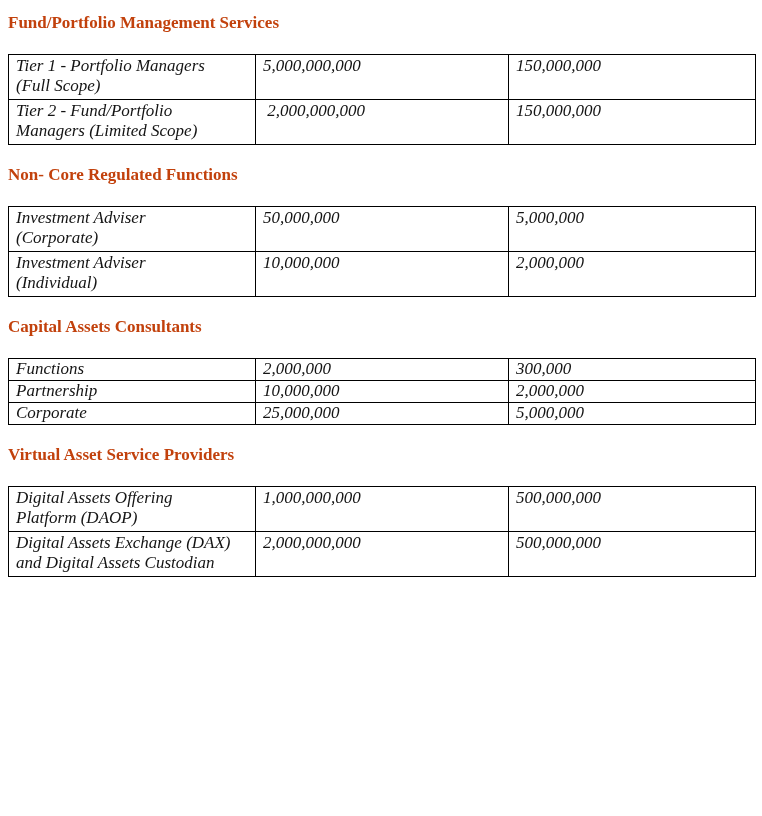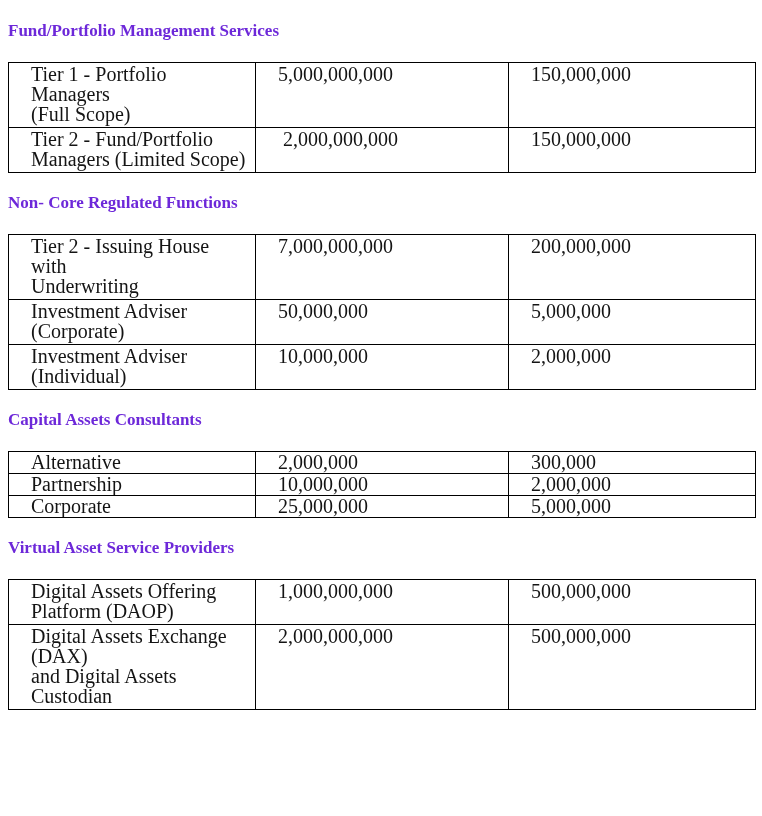--- a/index.html
+++ b/index.html
@@ -17,39 +17,40 @@
     background: #ffffff;
     overflow: hidden;
   }
   .section + .section {
     margin-top: 20px;
   }
   .section-heading {
     font-size: 17px;
     font-weight: 700;
     line-height: 20px;
-    margin: 16px 0 21px 0;
-    color: #6d28d9;
+    margin: 8px 0 21px 0;
+    color: #c2410c;
   }
   table.fee-table {
     border-collapse: collapse;
     table-layout: fixed;
     width: 747px;
   }
   table.fee-table col.c1 { width: 247px; }
   table.fee-table col.c2 { width: 253px; }
   table.fee-table col.c3 { width: 247px; }
   table.fee-table td {
     border: 1.5px solid #000000;
     vertical-align: top;
-    padding: 1px 7px 3px 22px;
-    font-size: 20px;
+    padding: 1px 7px 3px 7px;
+    font-size: 17px;
     line-height: 20px;
     white-space: pre-wrap;
     overflow: hidden;
+    font-style: italic;
   }
   table.fee-table.compact td {
     padding-top: 0;
     padding-bottom: 1px;
   }
 </style>
 </head>
 <body>
 
 <div class="page">
@@ -82,26 +83,20 @@
   <div class="section">
     <h2 class="section-heading">Non- Core Regulated Functions</h2>
     <table class="fee-table">
       <colgroup>
           <col class="c1">
           <col class="c2">
           <col class="c3">
         </colgroup>
       <tbody>
         <tr>
-          <td>Tier 2 - Issuing House with
-Underwriting</td>
-          <td>7,000,000,000</td>
-          <td>200,000,000</td>
-        </tr>
-        <tr>
           <td>Investment Adviser
 (Corporate)</td>
           <td>50,000,000</td>
           <td>5,000,000</td>
         </tr>
         <tr>
           <td>Investment Adviser
 (Individual)</td>
           <td>10,000,000</td>
           <td>2,000,000</td>
@@ -113,21 +108,21 @@
   <div class="section">
     <h2 class="section-heading">Capital Assets Consultants</h2>
     <table class="fee-table compact">
       <colgroup>
           <col class="c1">
           <col class="c2">
           <col class="c3">
         </colgroup>
       <tbody>
         <tr>
-          <td>Alternative</td>
+          <td>Functions</td>
           <td>2,000,000</td>
           <td>300,000</td>
         </tr>
         <tr>
           <td>Partnership</td>
           <td>10,000,000</td>
           <td>2,000,000</td>
         </tr>
         <tr>
           <td>Corporate</td>

